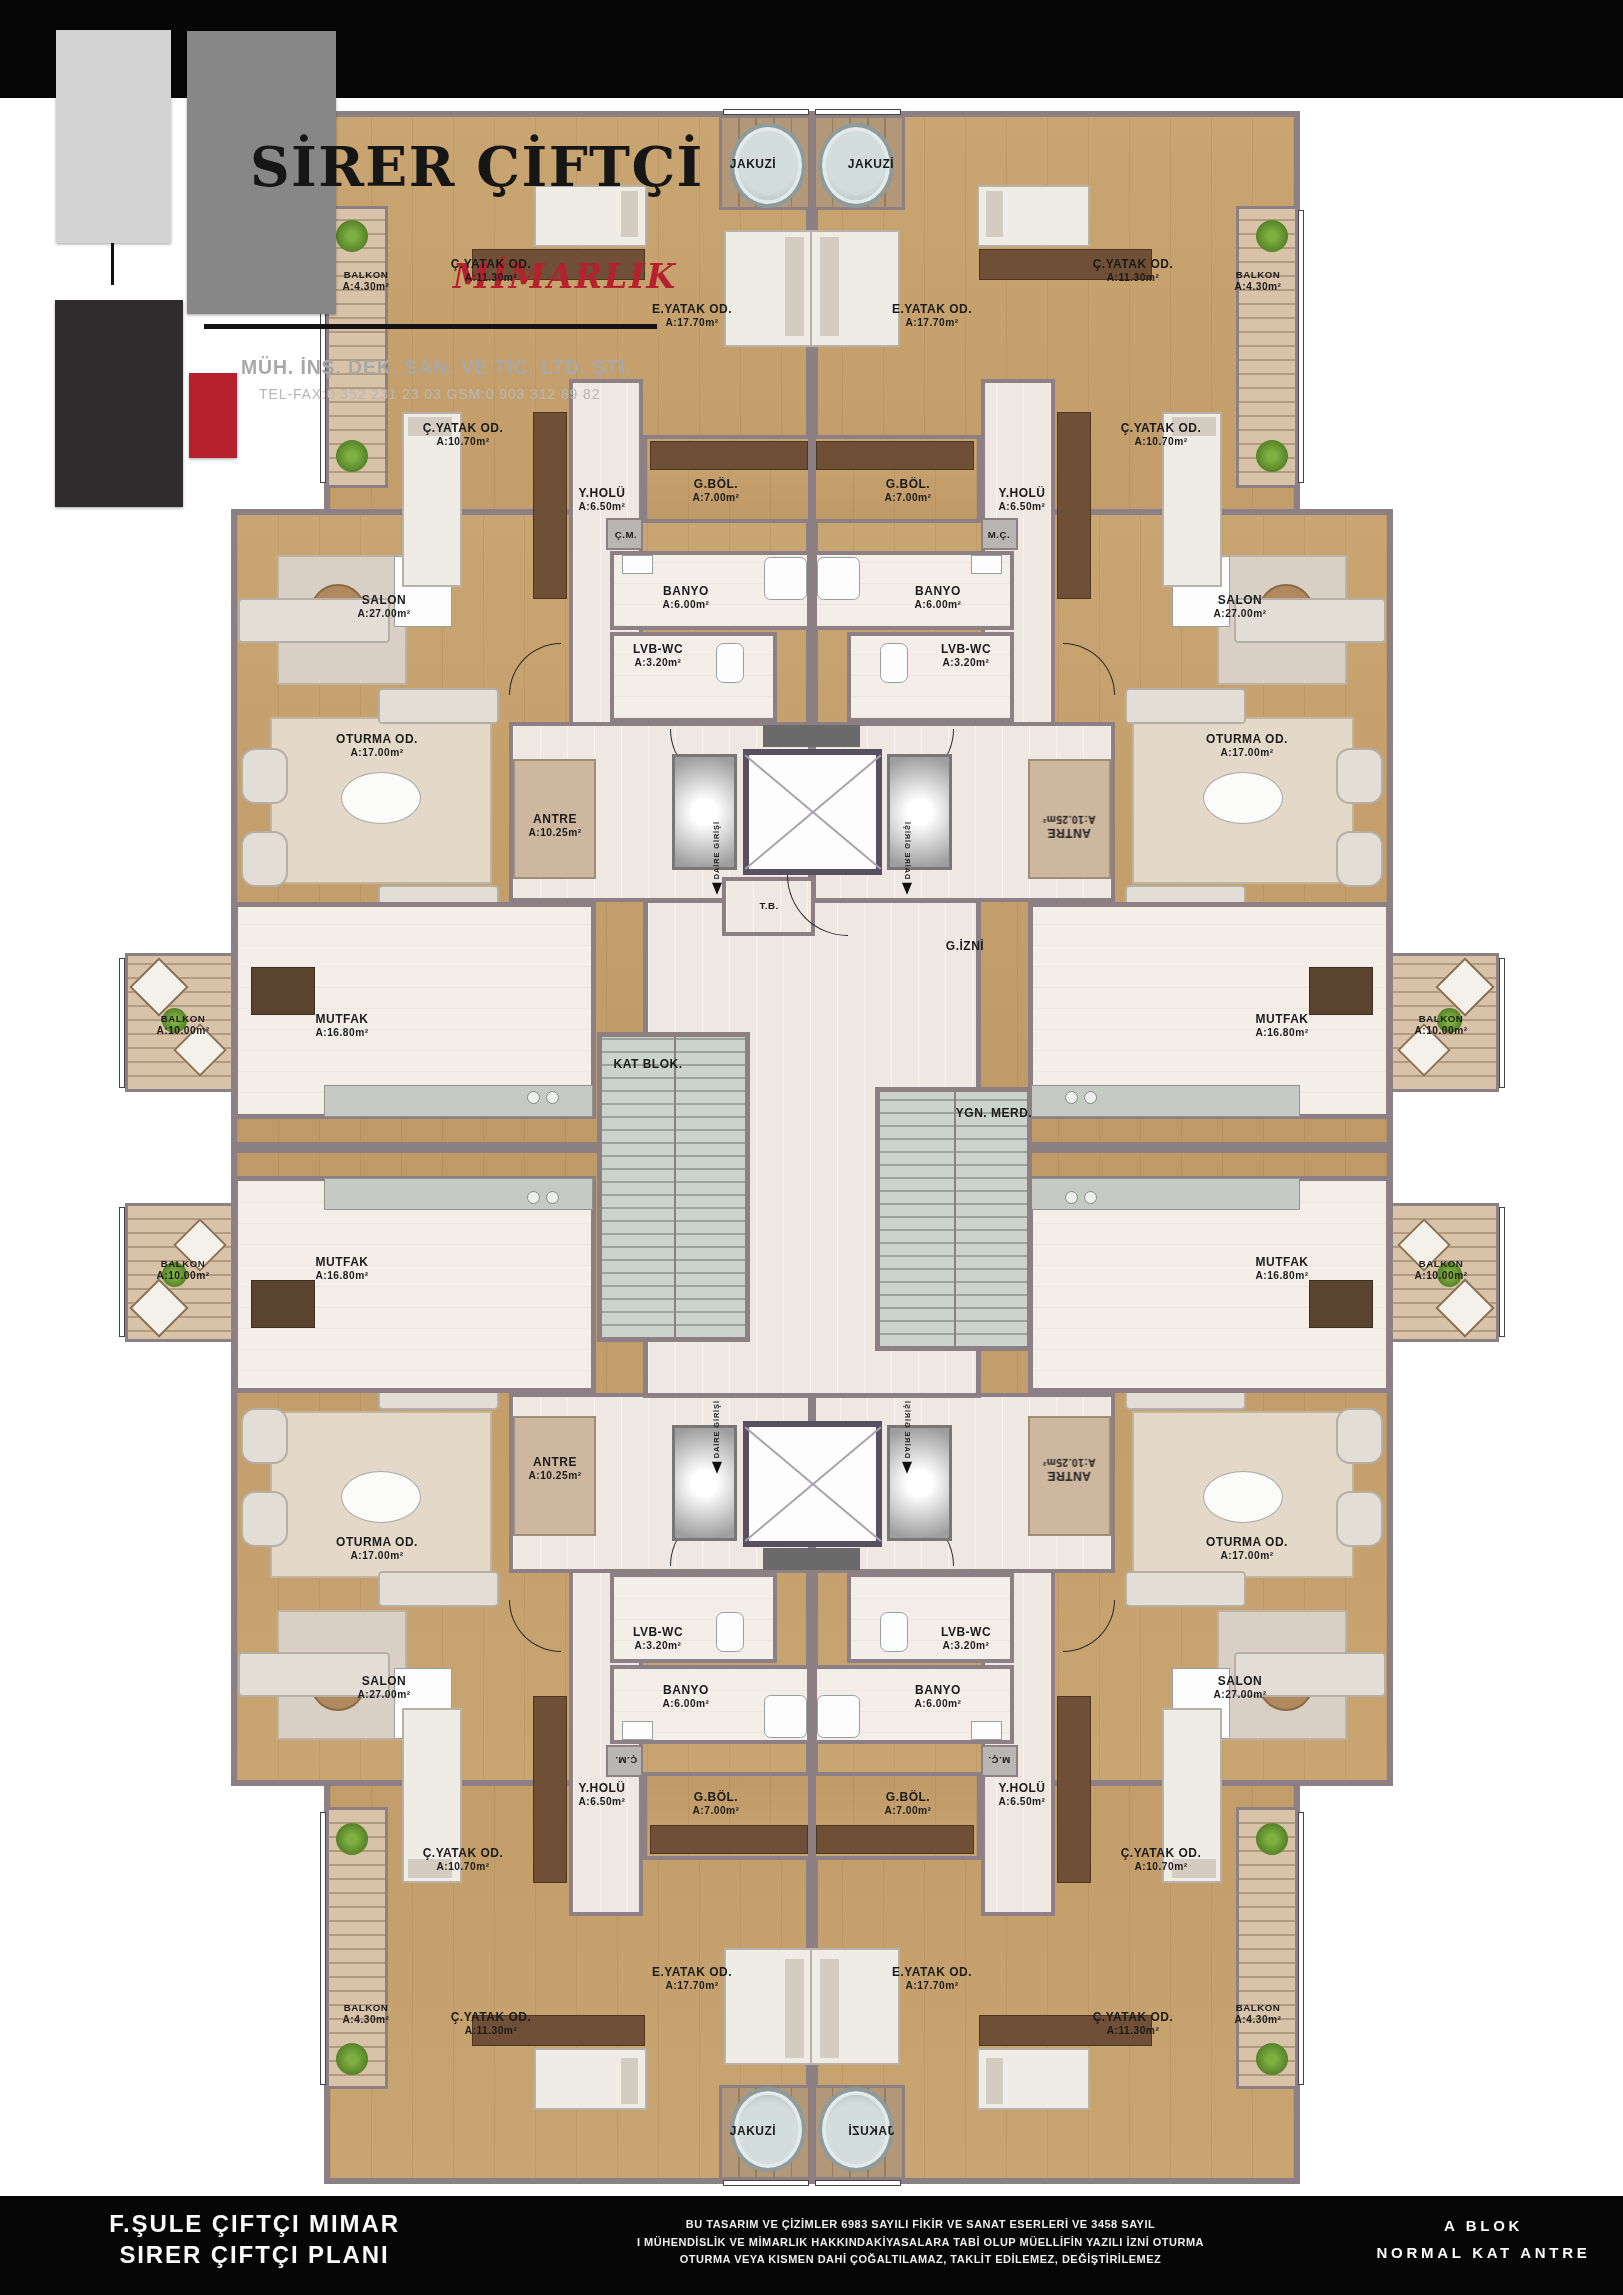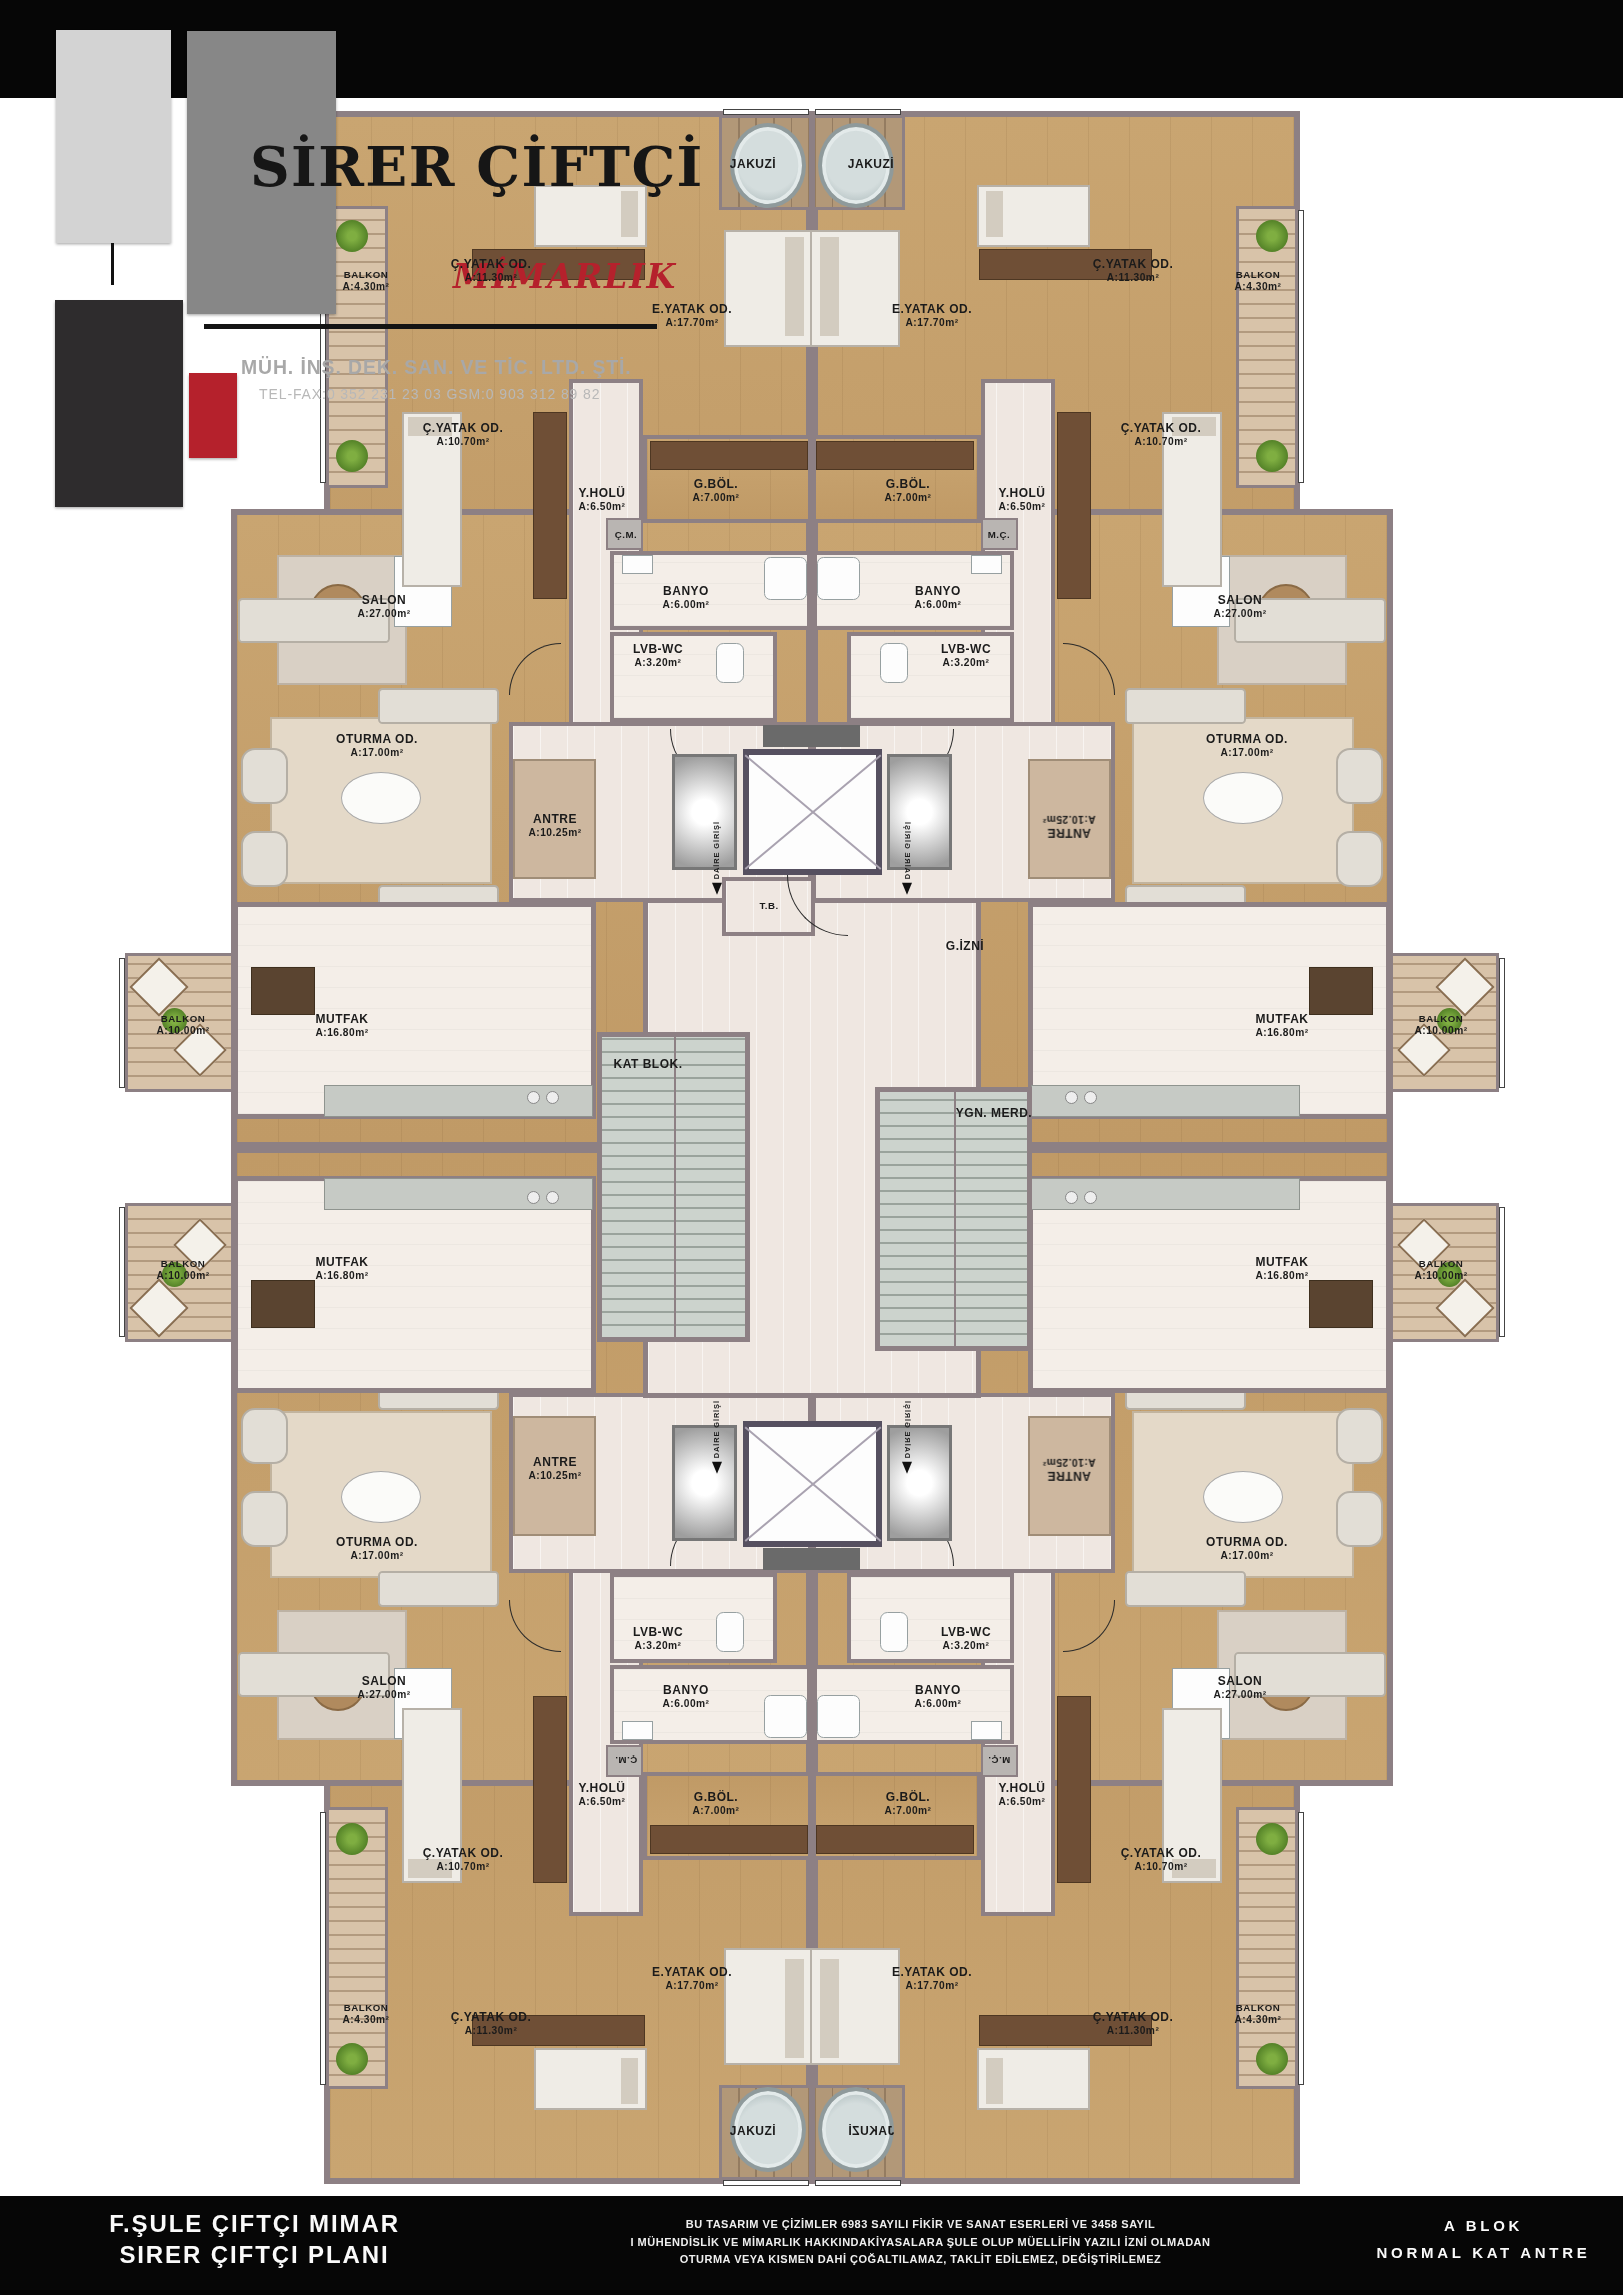--- a/index.html
+++ b/index.html
@@ -456,20 +456,20 @@
 <div class="lbl sm" style="left:769px;top:906px;"><span>T.B.</span></div>
 <div class="lbl" style="left:965px;top:946px;"><span>G.İZNİ</span></div>
 
 <div id="ftr" class="band"></div>
 <div id="ftr-names">
   <div>F.ŞULE ÇIFTÇI MIMAR</div>
   <div>SIRER ÇIFTÇI PLANI</div>
 </div>
 <div id="ftr-notice">
   <div>BU TASARIM VE ÇİZİMLER 6983 SAYILI FİKİR VE SANAT ESERLERİ VE 3458 SAYIL</div>
-  <div>I MÜHENDİSLİK VE MİMARLIK HAKKINDAKİYASALARA ŞULE OLUP MÜELLİFİN YAZILI İZNİ OLMADAN</div>
+  <div>I MÜHENDİSLİK VE MİMARLIK HAKKINDAKİYASALARA TABİ OLUP MÜELLİFİN YAZILI İZNİ OTURMA</div>
   <div>OTURMA VEYA KISMEN DAHİ ÇOĞALTILAMAZ, TAKLİT EDİLEMEZ, DEĞİŞTİRİLEMEZ</div>
 </div>
 <div id="ftr-right">
   <div>A BLOK</div>
   <div>NORMAL KAT ANTRE</div>
 </div>
 
 
 </body></html>

